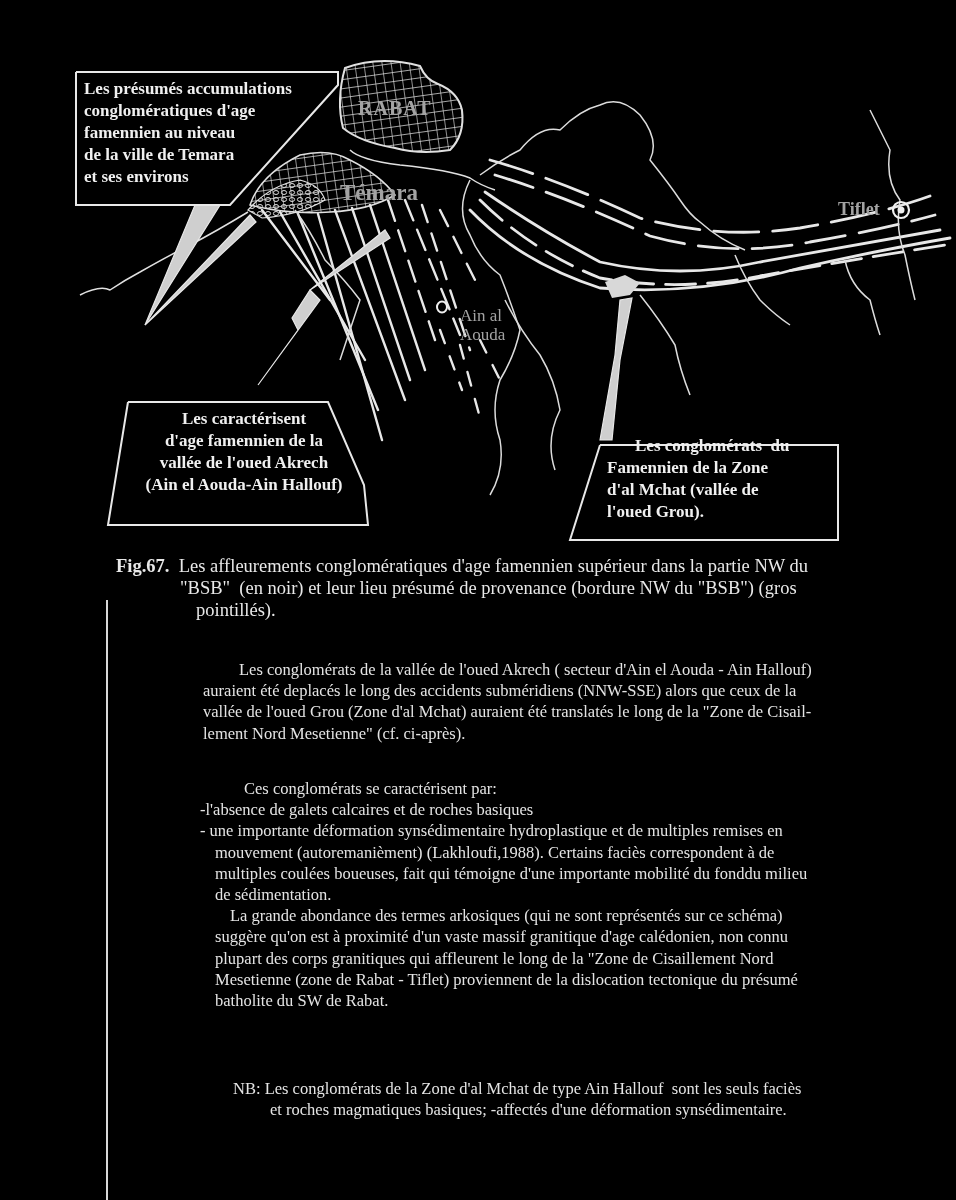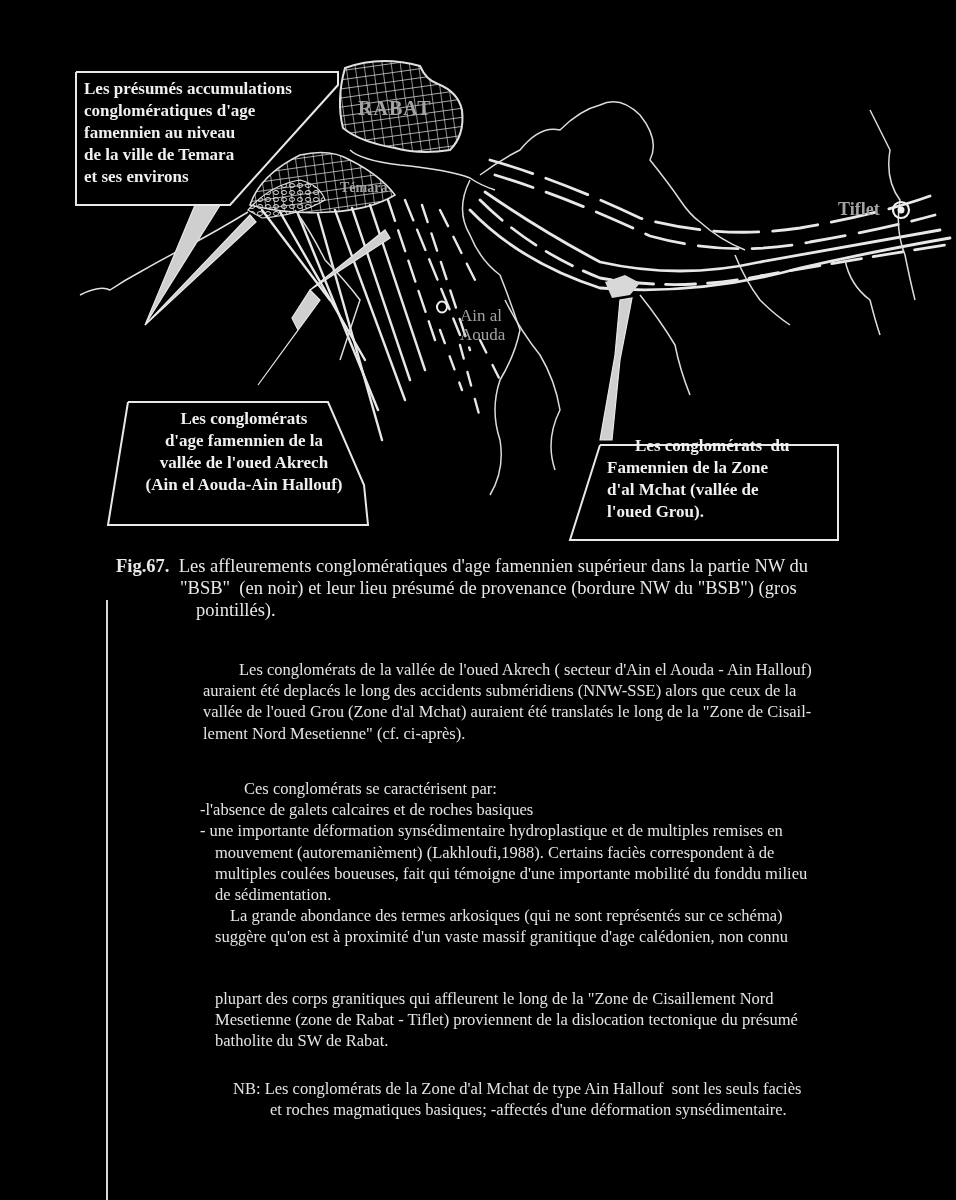--- a/index.html
+++ b/index.html
@@ -92,37 +92,37 @@
 
   <g>
     <circle cx="901" cy="210" r="8" fill="none" stroke="#f0f0f0" stroke-width="2.2"></circle>
     <circle cx="901" cy="210" r="3.5" fill="#f0f0f0"></circle>
   </g>
 
   <ellipse cx="442" cy="307" rx="5" ry="5.5" fill="none" stroke="#f0f0f0" stroke-width="2"></ellipse>
 </svg>
 
 <div class="place" style="left:358px;top:97px;font-size:20px;letter-spacing:1px;">RABAT</div>
-<div class="place" style="left:340px;top:180px;font-size:14px;">Témara</div>
+<div class="place" style="left:340px;top:180px;font-size:23px;">Témara</div>
 <div class="place" style="left:838px;top:199px;font-size:18px;">Tiflet</div>
 <div class="place" style="left:460px;top:306px;font-size:17px;line-height:19px;font-weight:normal;">
   <div>Ain al</div>
   <div>Aouda</div>
 </div>
 
 <div class="label-box" style="left:84px;top:78px;">
   <div>Les présumés accumulations</div>
   <div>conglomératiques d'age</div>
   <div>famennien au niveau</div>
   <div>de la ville de Temara</div>
   <div>et ses environs</div>
 </div>
 
 <div class="label-box" style="left:124px;top:408px;text-align:center;width:240px;">
-  <div>Les conglomérats</div>
+  <div>Les caractérisent</div>
   <div>d'age famennien de la</div>
   <div>vallée de l'oued Akrech</div>
   <div>(Ain el Aouda-Ain Hallouf)</div>
 </div>
 
 <div class="label-box" style="left:607px;top:435px;">
   <div style="padding-left:28px;white-space:pre;">Les conglomérats  du</div>
   <div>Famennien de la Zone</div>
   <div>d'al Mchat (vallée de</div>
   <div>l'oued Grou).</div>
@@ -145,21 +145,21 @@
 
 <div class="para" style="left:200px;top:778px;">
   <span style="padding-left:44px;">Ces conglomérats se caractérisent par:</span>
   <span>-l'absence de galets calcaires et de roches basiques</span>
   <span>- une importante déformation synsédimentaire hydroplastique et de multiples remises en</span>
   <span style="padding-left:15px;">mouvement (autoremanièment) (Lakhloufi,1988). Certains faciès correspondent à de</span>
   <span style="padding-left:15px;">multiples coulées boueuses, fait qui témoigne d'une importante mobilité du fonddu milieu</span>
   <span style="padding-left:15px;">de sédimentation.</span>
   <span style="padding-left:30px;">La grande abondance des termes arkosiques (qui ne sont représentés sur ce schéma)</span>
   <span style="padding-left:15px;">suggère qu'on est à proximité d'un vaste massif granitique d'age calédonien, non connu</span>
-  <span style="padding-left:15px;margin-top:40px;">plupart des corps granitiques qui affleurent le long de la "Zone de Cisaillement Nord</span>
+  <span style="padding-left:15px;">plupart des corps granitiques qui affleurent le long de la "Zone de Cisaillement Nord</span>
   <span style="padding-left:15px;">Mesetienne (zone de Rabat - Tiflet) proviennent de la dislocation tectonique du présumé</span>
   <span style="padding-left:15px;">batholite du SW de Rabat.</span>
 </div>
 
 <div class="para" style="left:233px;top:1078px;">
   <span style="white-space:pre;">NB: Les conglomérats de la Zone d'al Mchat de type Ain Hallouf  sont les seuls faciès</span>
   <span style="padding-left:37px;">et roches magmatiques basiques; -affectés d'une déformation synsédimentaire.</span>
 </div>
 
 </body></html>

